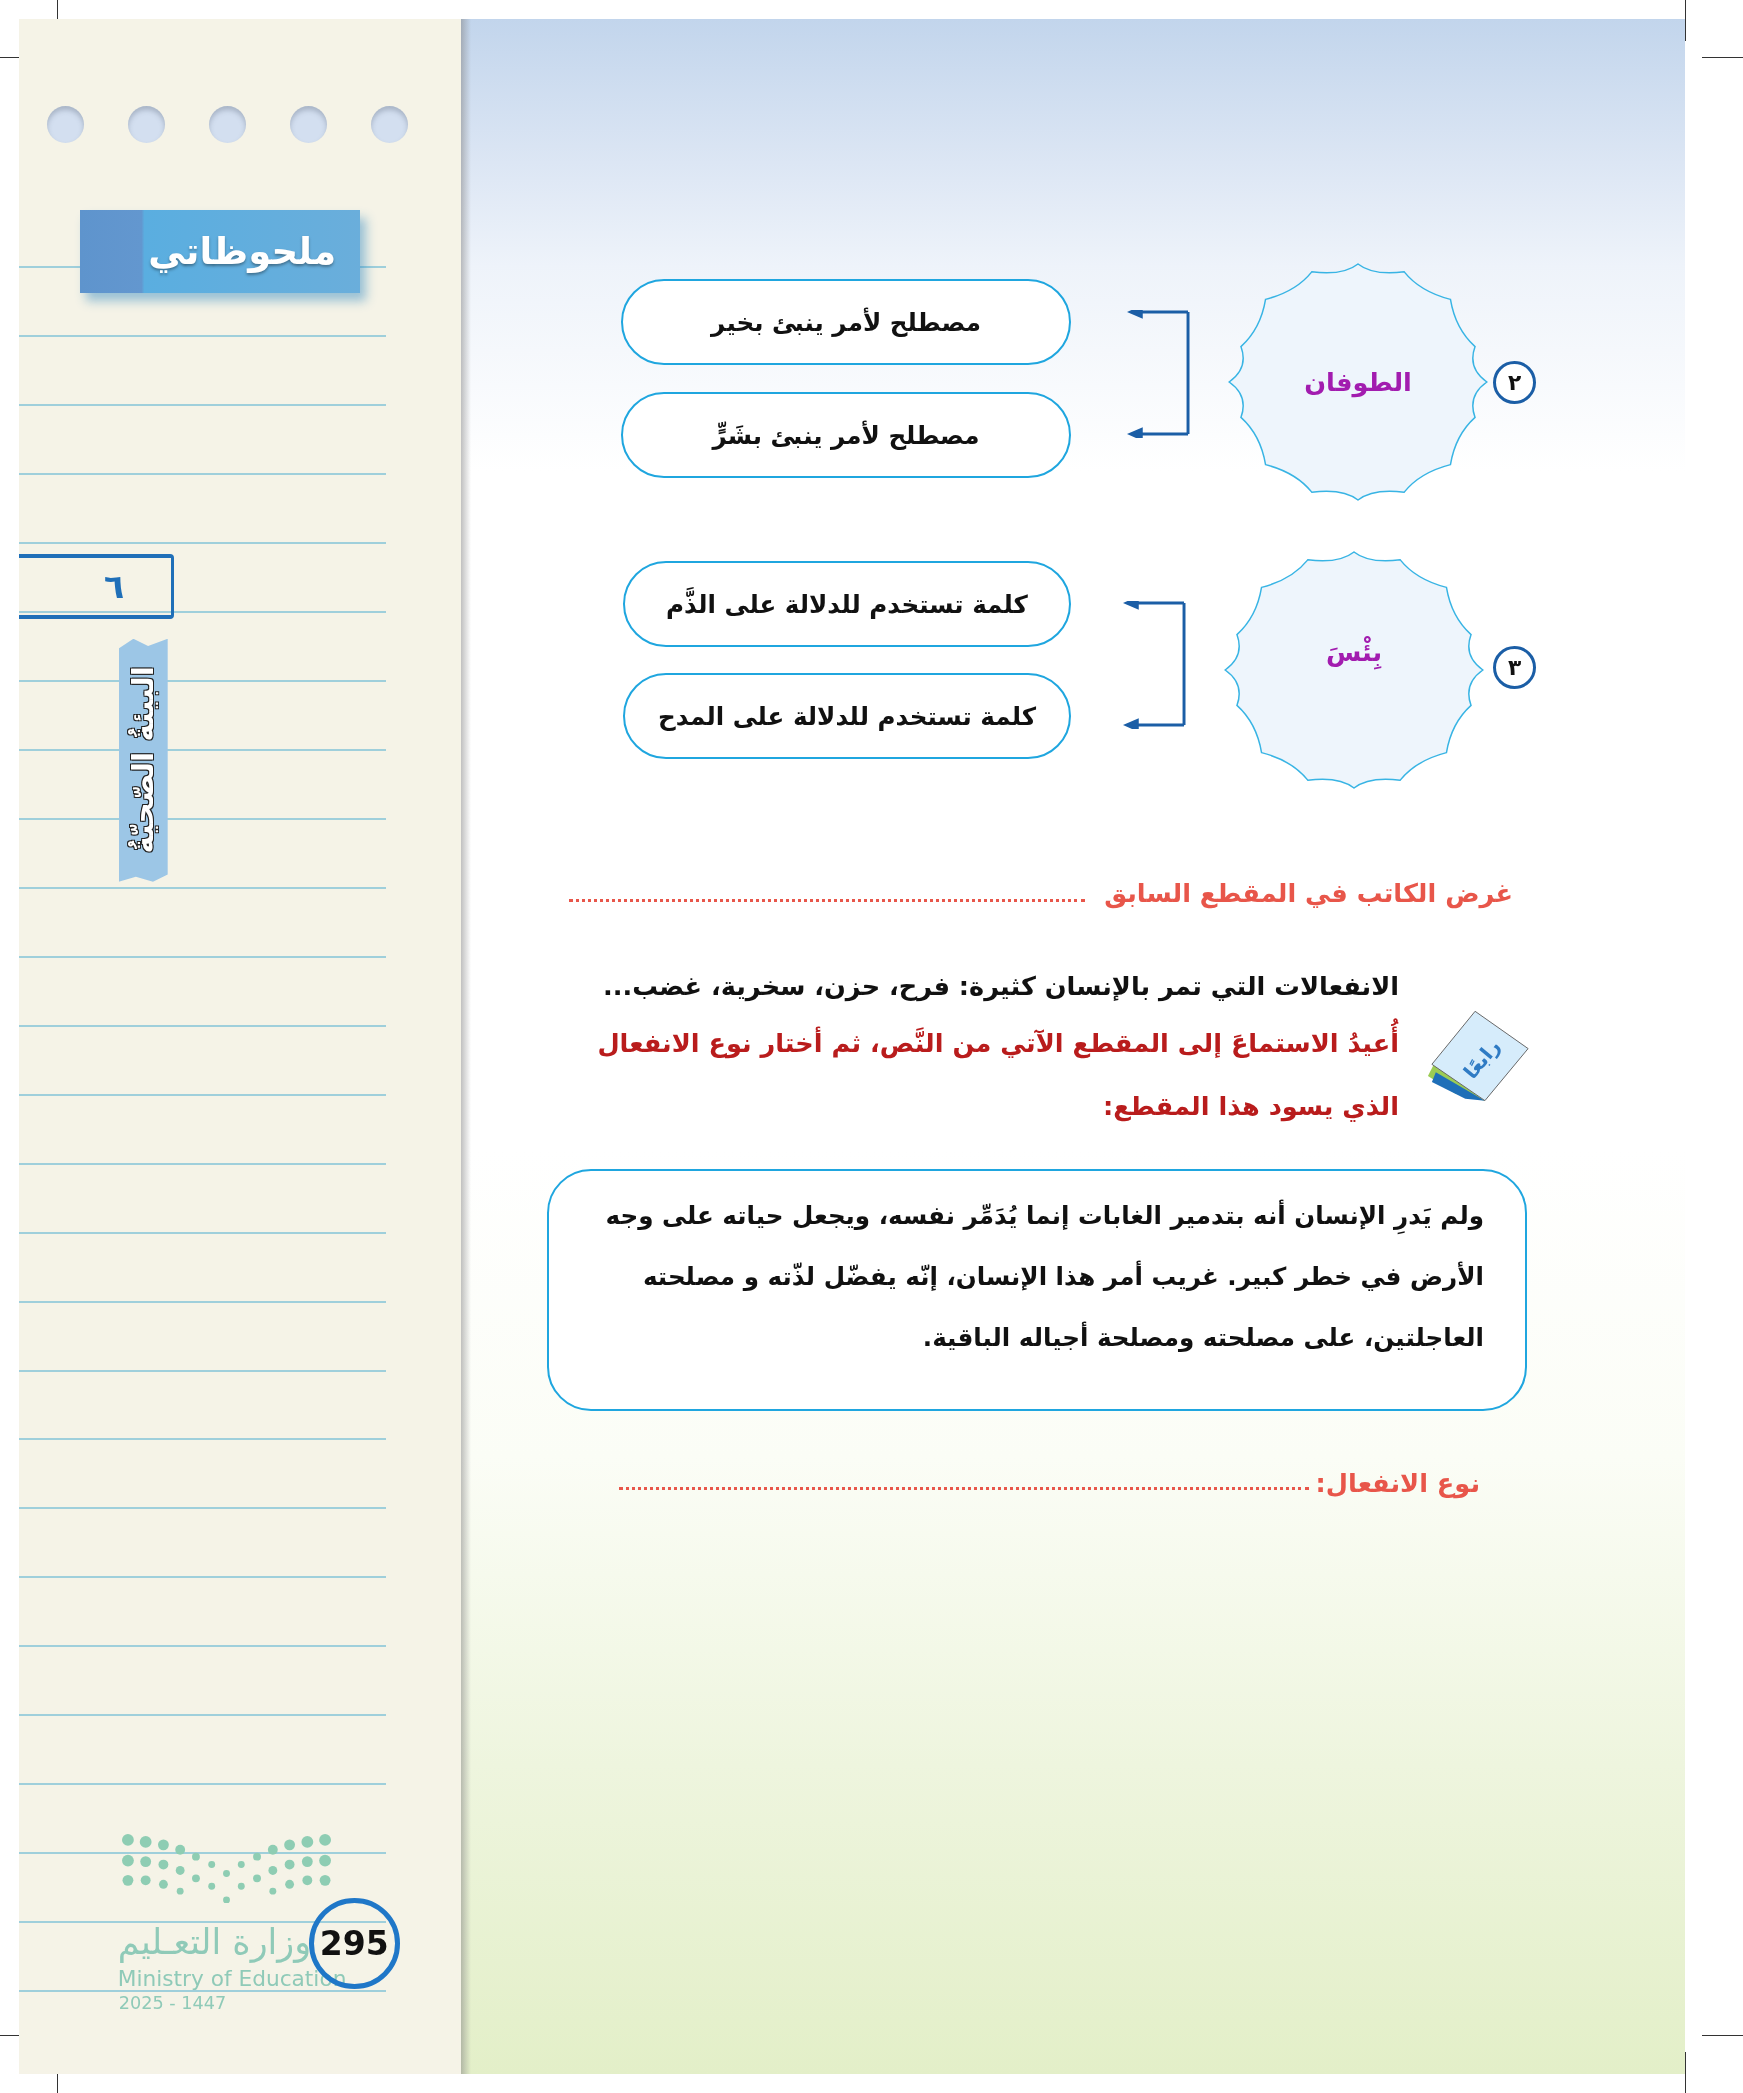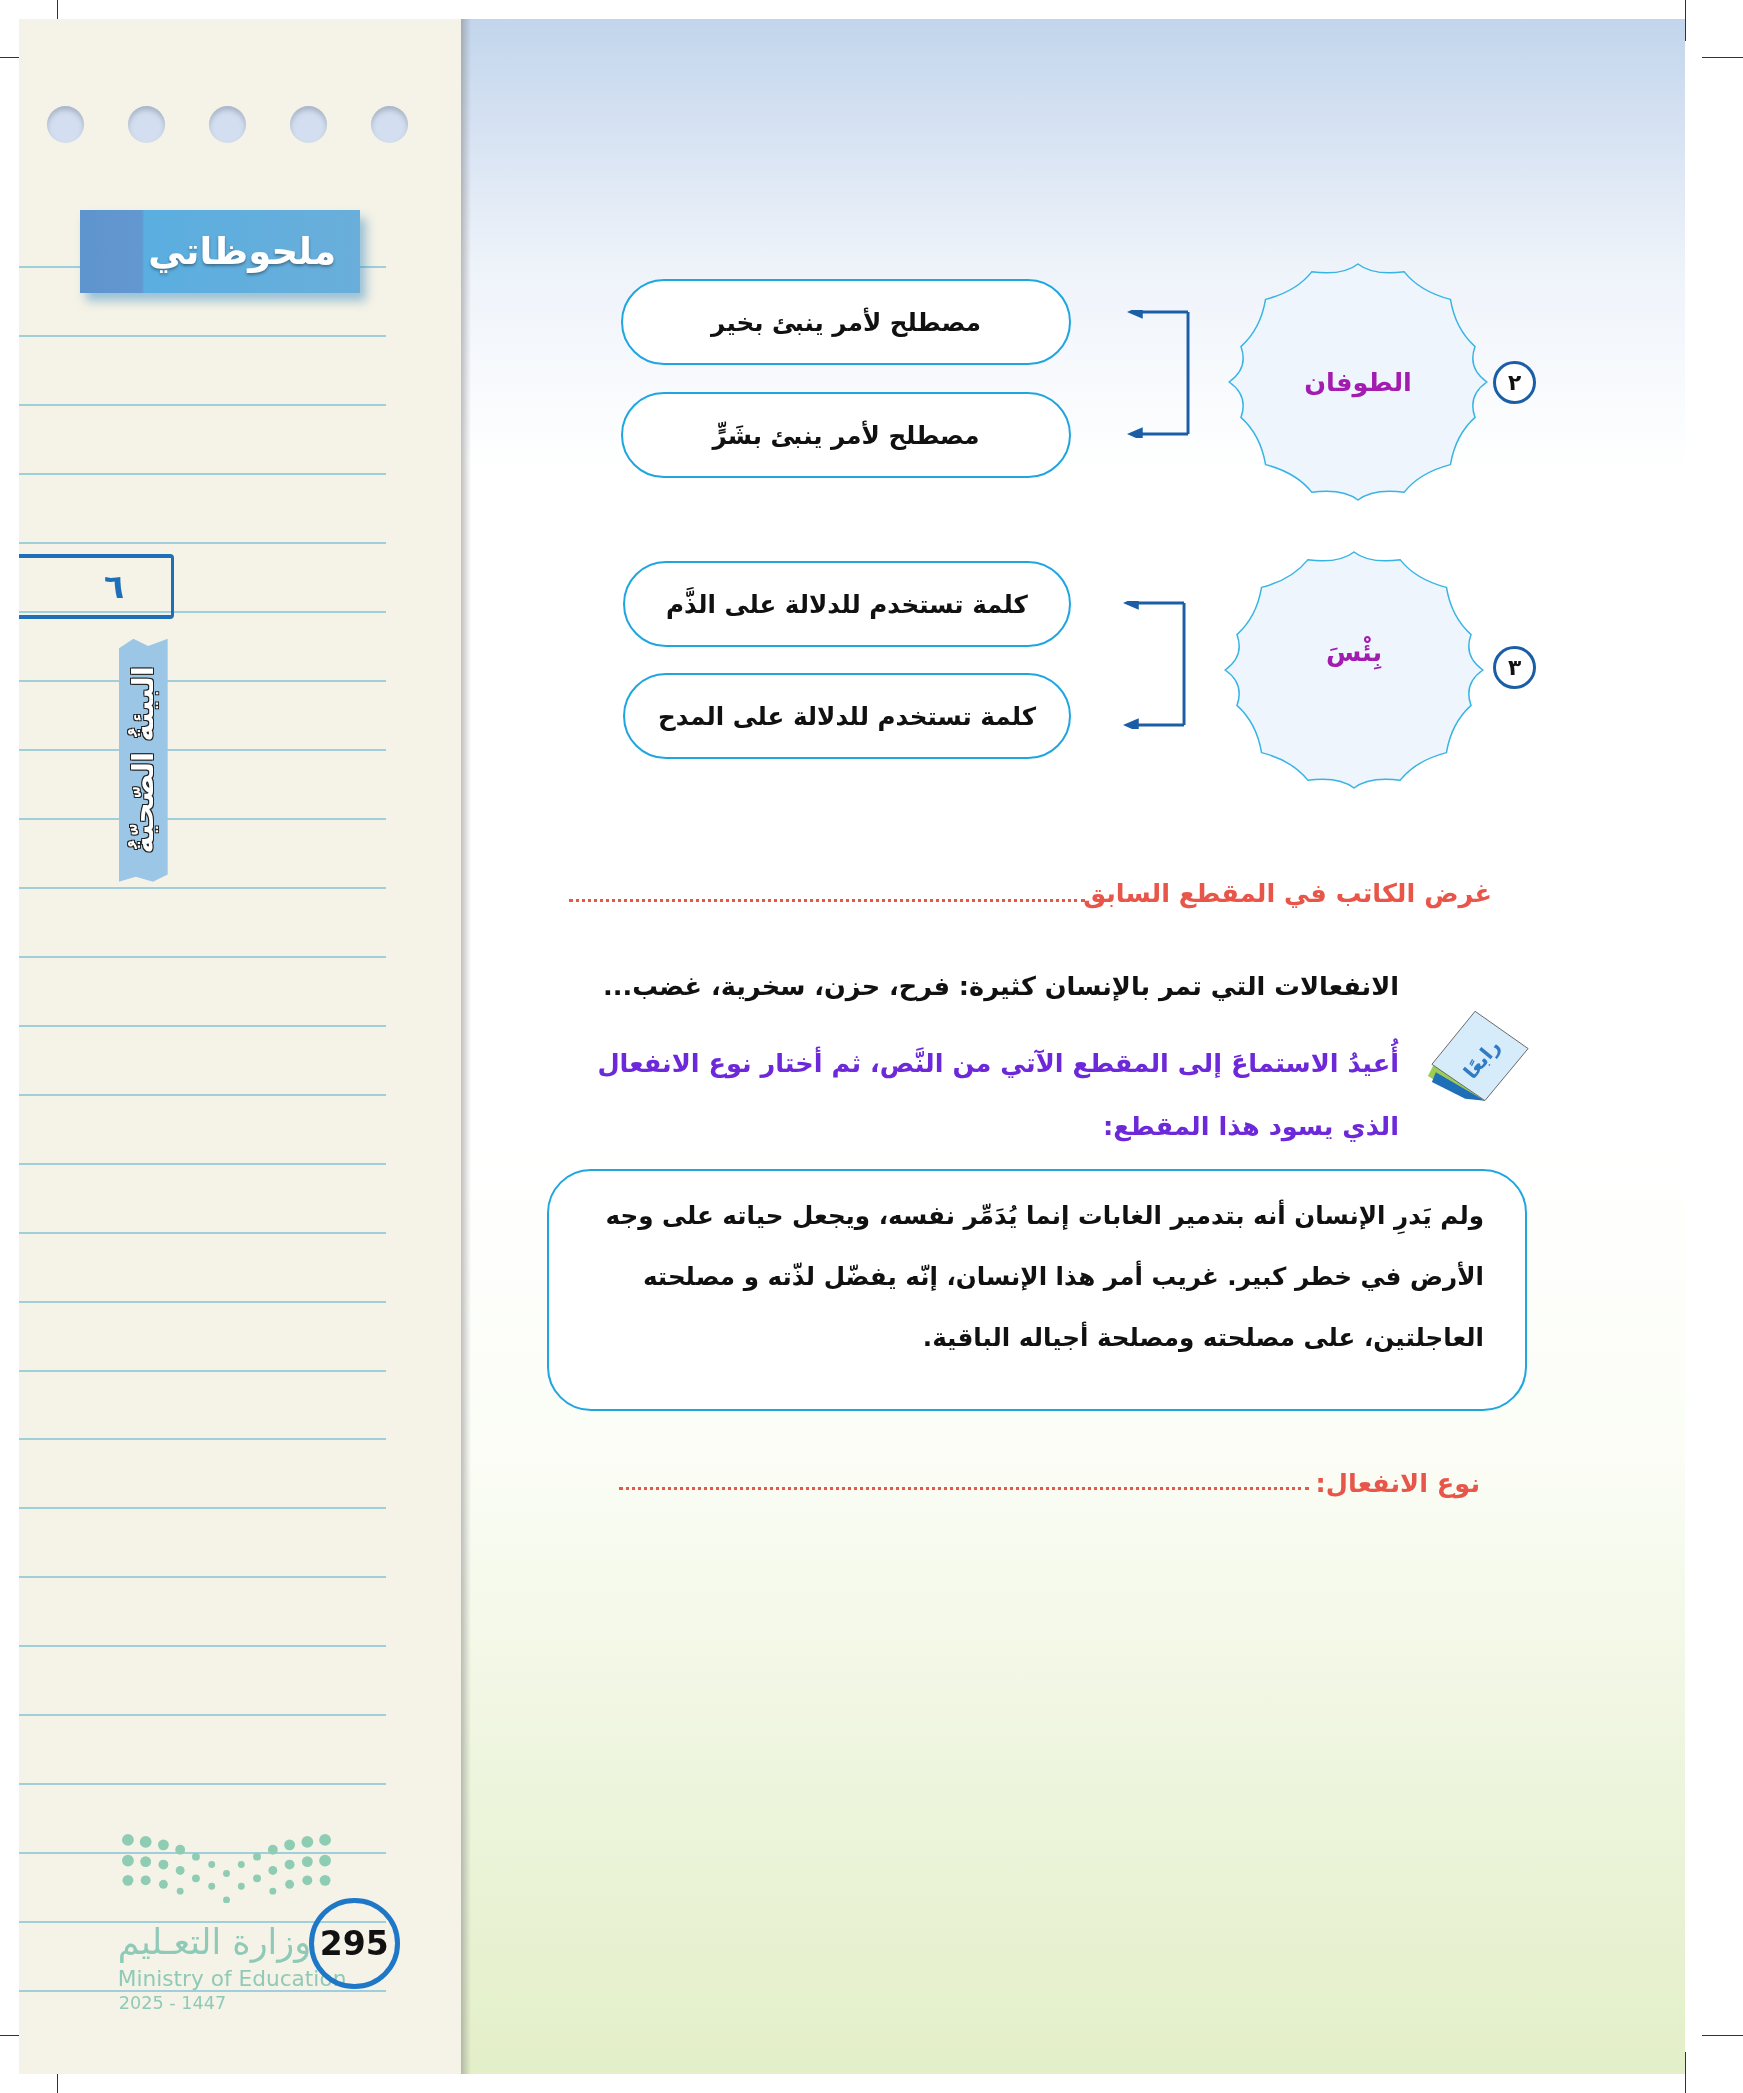--- a/index.html
+++ b/index.html
@@ -110,21 +110,21 @@
   .red-heading {
     position: absolute; color: #e8564a; font-size: 25.6px; font-weight: bold; white-space: nowrap;
     direction: rtl;
   }
   .dots { border-bottom: 3px dotted #e8564a; position: absolute; height: 0; }
 
   .instruction {
     position: absolute; font-size: 25.6px; font-weight: bold; color: #111; white-space: nowrap; direction: rtl;
     text-align: right;
   }
-  .instruction.blue { color: #6d28d9; margin-top: 20px; }
+  .instruction.blue { color: #b91c1c; }
 
   .passage-box {
     position: absolute; left: 547px; top: 1169px; width: 980px; height: 242px;
     border: 2px solid #1fa6df; border-radius: 44px; background: #ffffff;
   }
   .passage-line {
     position: absolute; right: 41px; font-size: 24.6px; font-weight: bold; color: #111;
     direction: rtl; white-space: nowrap; text-align: right;
   }
 </style>
@@ -274,21 +274,21 @@
   <path d="M4 126 L20 119 L20 133 Z" fill="#1b5ea6"></path>
 </svg>
 
 <div class="pill" style="left:623px;top:561px;width:448px;height:86px;">
   <span>كلمة تستخدم للدلالة على الذَّم</span>
 </div>
 <div class="pill" style="left:623px;top:673px;width:448px;height:86px;">
   <span>كلمة تستخدم للدلالة على المدح</span>
 </div>
 
-<div class="red-heading" style="right:252px;top:878px;margin-left:29px;">غرض الكاتب في المقطع السابق</div>
+<div class="red-heading" style="right:231px;top:878px;margin-left:29px;">غرض الكاتب في المقطع السابق</div>
 <div class="dots" style="left:569px;top:899px;width:516px;"></div>
 
 <div class="instruction" style="right:345px;top:971px;margin-left:44px;">الانفعالات التي تمر بالإنسان كثيرة: فرح، حزن، سخرية، غضب...</div>
 
 <svg style="position:absolute;left:1426px;top:1007px;" width="108" height="94" viewBox="0 0 110 95">
   <polygon points="2,70 30,88 60,95 8,58" fill="#9ccc54"></polygon>
   <polygon points="6,76 40,93 60,95 10,66" fill="#1f6fb8"></polygon>
   <polygon points="6,58 50,4 104,42 60,95" fill="#d6ecfb" stroke="#666" stroke-width="1"></polygon>
   <text x="56" y="60" font-size="20" font-weight="bold" fill="#2f7bc4" transform="rotate(-50 56 52)" text-anchor="middle" font-family="DejaVu Sans, sans-serif">رابعًا</text>
 </svg>

